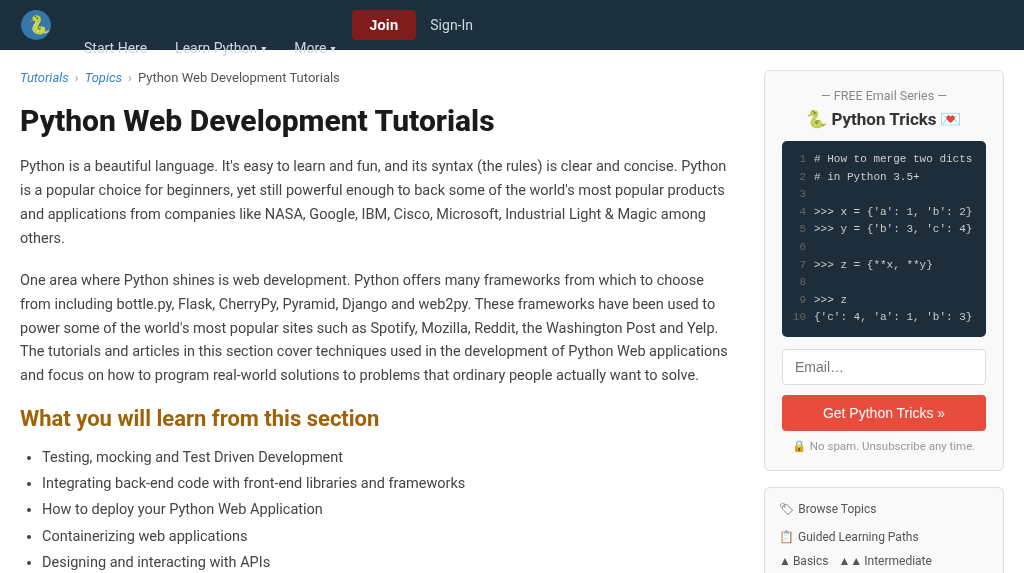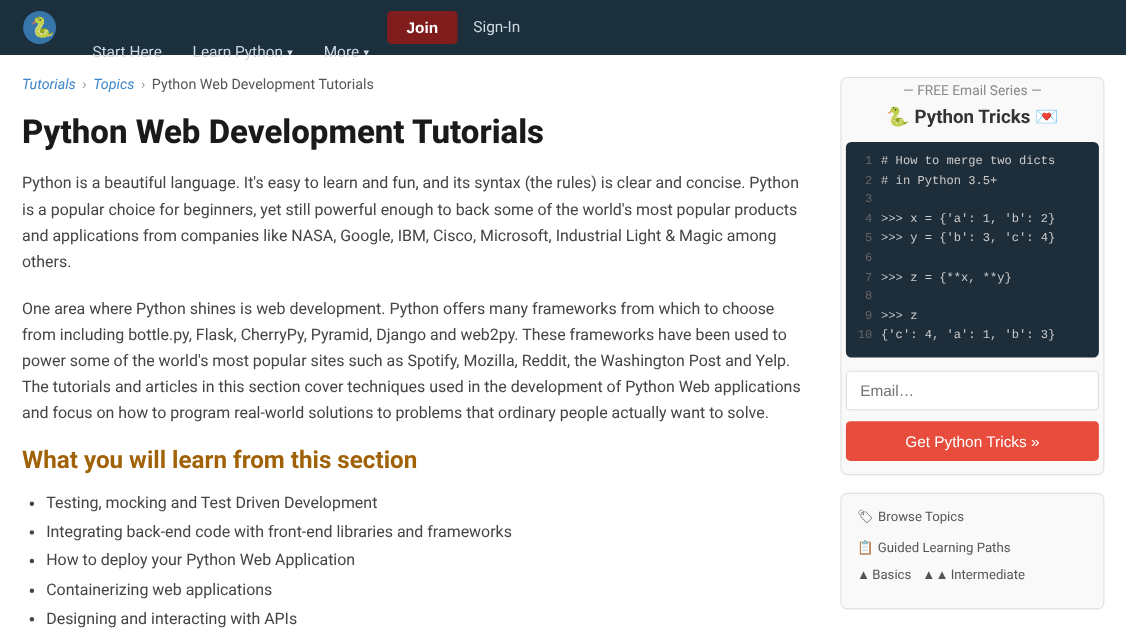--- a/index.html
+++ b/index.html
@@ -119,21 +119,21 @@
     .intro-text { font-size: 14.5px; line-height: 1.65; color: #444; margin-bottom: 18px; }
     h2 { font-size: 22px; font-weight: 700; color: #a16207; margin-bottom: 14px; margin-top: 10px; }
     ul.learn-list { padding-left: 22px; }
     ul.learn-list li { font-size: 14.5px; line-height: 1.8; color: #444; }
 
     
     .sidebar-card {
       background: #f9f9f9;
       border: 1px solid #e0e0e0;
       border-radius: 6px;
-      padding: 4px;
+      padding: 17px;
       margin-bottom: 16px;
     }
     .email-series-header {
       text-align: center;
       font-size: 12.5px;
       color: #888;
       margin-bottom: 6px;
     }
     .python-tricks-title {
       text-align: right;
@@ -325,20 +325,21 @@
             <span class="code-text">&gt;&gt;&gt; z</span>
           </div>
           <div class="code-line">
             <span class="line-num">10</span>
             <span class="code-text">{'c': 4, 'a': 1, 'b': 3}</span>
           </div>
         </div>
 
       <input class="email-input" type="email" placeholder="Email…" style="">
       <button class="btn-tricks">Get Python Tricks »</button>
+      <div class="no-spam">🔒 No spam. Unsubscribe any time.</div>
     </div>
 
     <div class="tag-card">
       <div class="tag-card-header">
         <span>
           🏷 <span>Browse Topics</span>
         </span>
         <span>
           📋 <span>Guided Learning Paths</span>
         </span>

